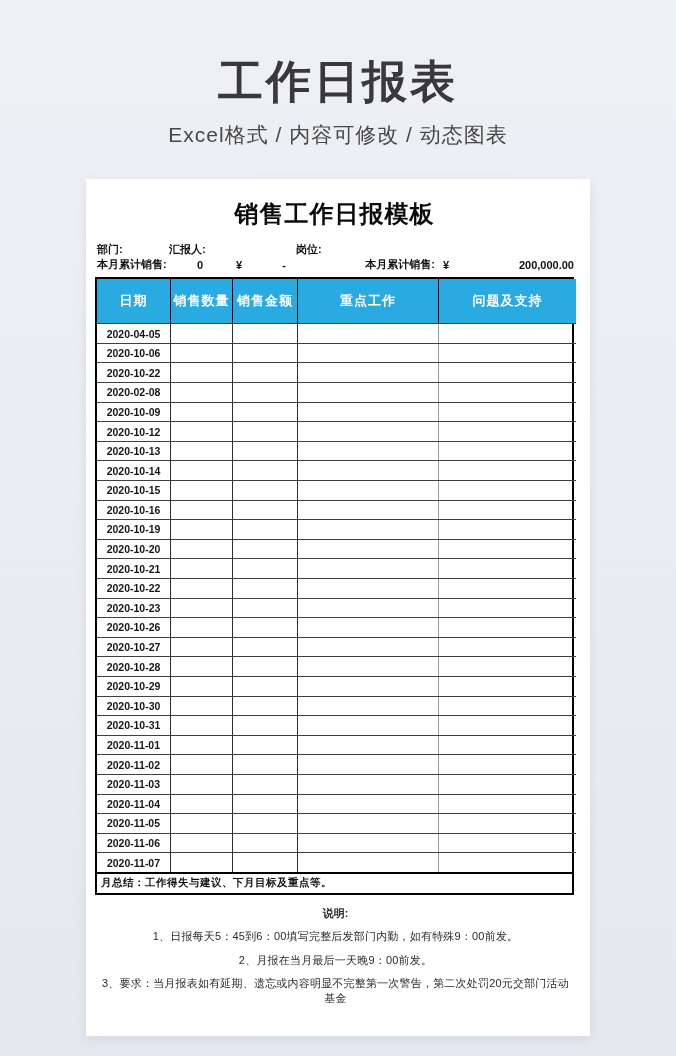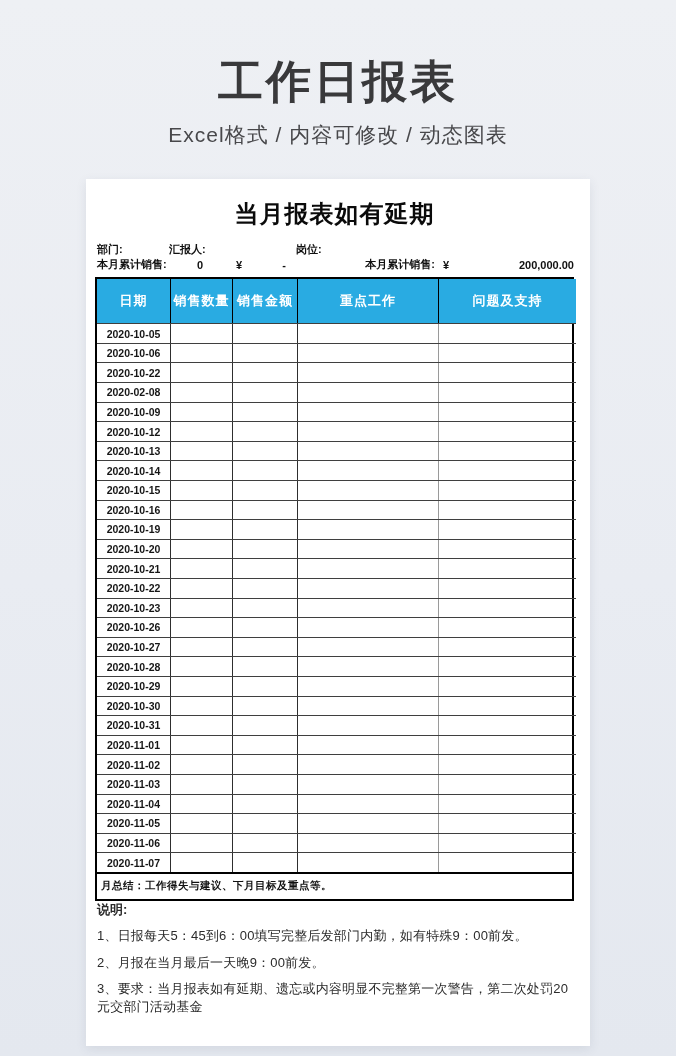--- a/index.html
+++ b/index.html
@@ -48,37 +48,37 @@
   .thead .hcell:last-child { border-right:none; }
   .trow { border-top:1px solid #3f3f3f; }
   .trow .cell {
     height:18.6px; border-right:1.5px solid #2e2e2e;
     display:flex; align-items:center; justify-content:center;
     font-size:10.5px; font-weight:600; color:#161616;
   }
   .trow .cell:last-child { border-right:1px solid #b9b9b9; border-right:none; }
   .trow .cell.c4 { border-right-color:#9a9a9a; }
   .summary-row {
-    border-top:2px solid #000; height:27px; display:flex; align-items:center;
+    border-top:2px solid #000; height:21px; display:flex; align-items:center;
     font-size:10.5px; font-weight:700; color:#111; padding-left:4px; letter-spacing:0.5px;
   }
-  .notes { font-size:13px; color:#2b2b2b; padding-left:2px; }
+  .notes { margin-top:11px; font-size:11px; color:#2b2b2b; padding-left:2px;text-align:center; }
   .notes .notes-heading { font-weight:600; }
   .notes .note-item { margin-top:8.5px; letter-spacing:0.2px; }
 </style>
 </head>
 <body>
 
 <div class="page-header">
   <div class="page-title">工作日报表</div>
   <div class="page-subtitle">Excel格式 / 内容可修改 / 动态图表</div>
 </div>
 
 <div class="card">
-  <div class="sheet-title">当月报表如有延期</div>
+  <div class="sheet-title">销售工作日报模板</div>
 
   <div class="cols fields-row">
     <span class="f-dept">部门:</span>
     <span class="f-reporter">汇报人:</span>
     <span class="f-position">岗位:</span>
   </div>
 
   <div class="cols totals-row">
     <span class="t-cum-label">本月累计销售:</span>
     <span class="t-qty">0</span>
@@ -96,21 +96,21 @@
   <div class="sheet-table">
     <div class="cols thead">
       <div class="hcell">日期</div>
       <div class="hcell">销售数量</div>
       <div class="hcell">销售金额</div>
       <div class="hcell">重点工作</div>
       <div class="hcell">问题及支持</div>
     </div>
     <div id="table-body">
         <div class="cols trow">
-          <div class="cell c1">2020-10-05</div>
+          <div class="cell c1">2020-04-05</div>
           <div class="cell c2"></div>
           <div class="cell c3"></div>
           <div class="cell c4"></div>
           <div class="cell c5"></div>
         </div>
         <div class="cols trow">
           <div class="cell c1">2020-10-06</div>
           <div class="cell c2"></div>
           <div class="cell c3"></div>
           <div class="cell c4"></div>

